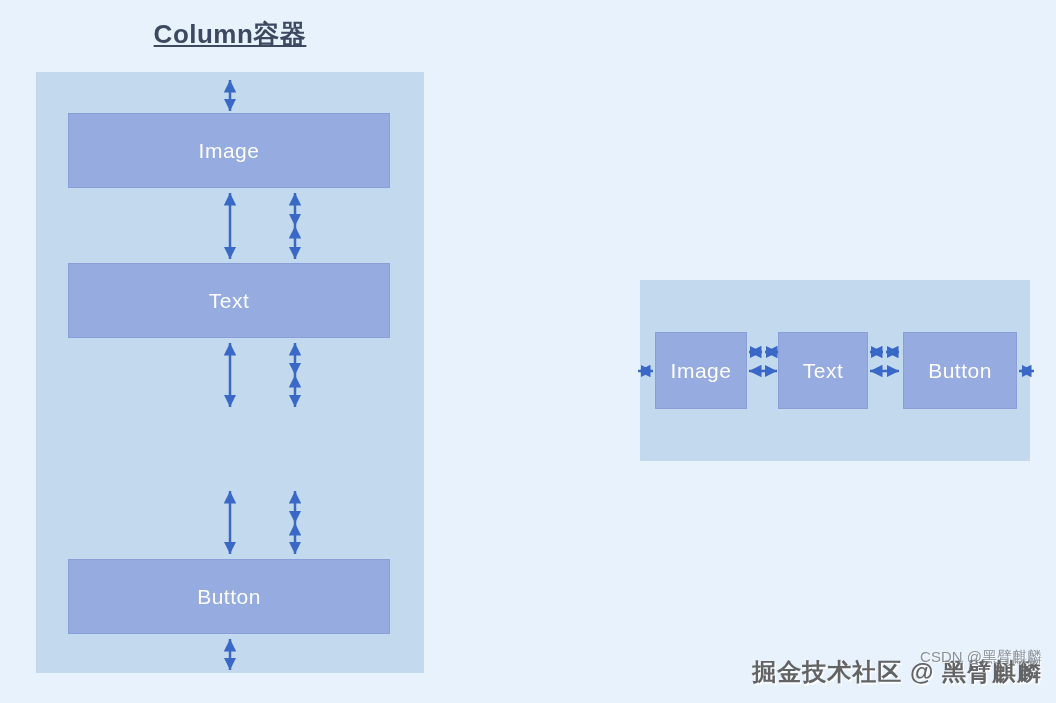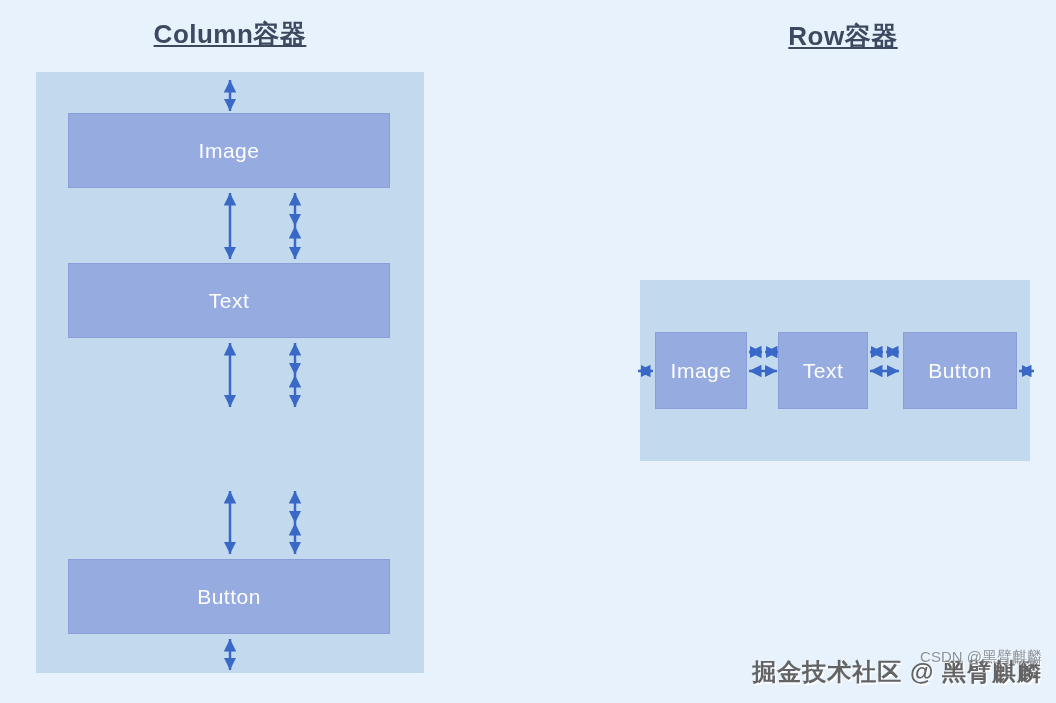--- a/index.html
+++ b/index.html
@@ -79,21 +79,20 @@
     color:rgba(132,140,150,.95);
     text-shadow:1px 1px 0 rgba(255,255,255,.85);
   }
 </style>
 </head>
 <body>
 
 <div class="canvas">
 
   <div id="column-title" class="section-title">Column容器</div>
-  <div id="row-title" class="section-title">Row容器</div>
 
   <div id="column-container" class="container">
     <div id="col-box-0" class="box col-box">Image</div>
     <div id="col-box-1" class="box col-box">Text</div>
     <div id="col-box-3" class="box col-box">Button</div>
   </div>
 
   <div id="row-container" class="container">
     <div id="row-box-0" class="box row-box">Image</div>
     <div id="row-box-1" class="box row-box">Text</div>

